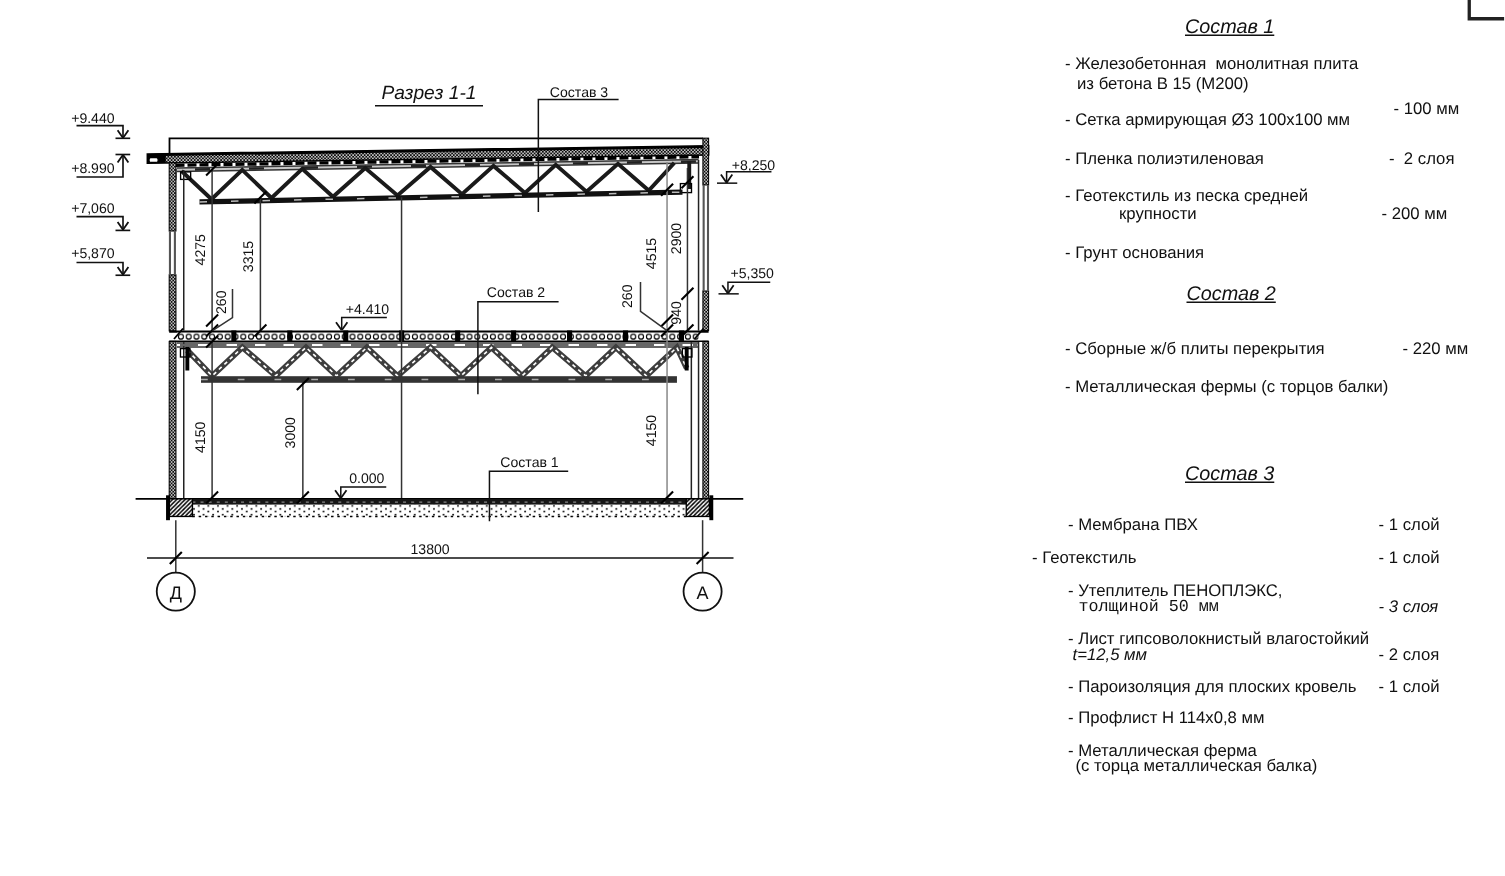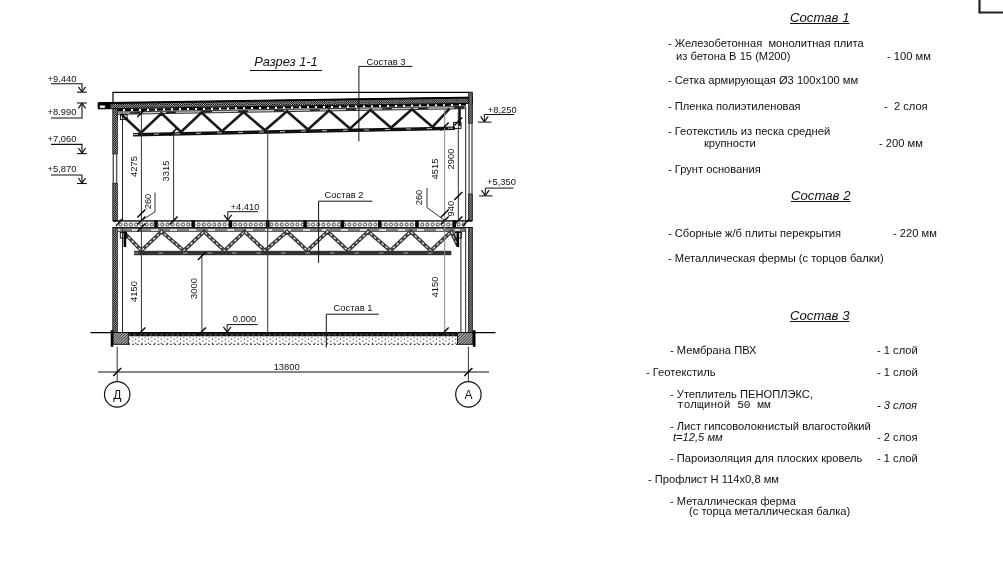--- a/index.html
+++ b/index.html
@@ -1,19 +1,19 @@
 <!DOCTYPE html>
 <html><head>
 <meta charset="utf-8">
 <style>
 html,body{margin:0;padding:0;background:#fff;}
 #page{position:relative;width:1003px;height:584px;background:#fff;font-family:"Liberation Sans",sans-serif;overflow:hidden;}
 .t{position:absolute;white-space:nowrap;color:#1a1a1a;}
 .hd{font-size:13.2px;font-style:italic;text-decoration:underline;color:#111;}
-.li{font-size:11.15px;color:#111;}
+.li{font-size:11.15px;color:#111;margin-left:42px;}
 </style>
 </head>
 <body>
 <div id="page">
 
 <svg width="1003" height="584" viewBox="0 0 1003 584" style="position:absolute;left:0;top:0;" xmlns="http://www.w3.org/2000/svg">
 <defs>
 
 <pattern id="xh" width="2.2" height="2.2" patternUnits="userSpaceOnUse">
 <rect width="2.2" height="2.2" fill="#0d0d0d"></rect>
@@ -316,21 +316,21 @@
 <text x="468.4" y="399" font-size="12" fill="#111" text-anchor="middle">А</text>
 </g>
 
 <path d="M979.5,0 L979.5,12.5 L1003,12.5" fill="none" stroke="#222" stroke-width="2.2"></path>
 </svg>
 
 <div class="t hd" style="left:790px;top:9.5px;">Состав 1</div>
 
 <div class="t li" style="left:668px;top:37px;">- Железобетонная&nbsp; монолитная плита</div>
 <div class="t li" style="left:676px;top:49.8px;">из бетона В 15 (М200)</div>
-<div class="t li" style="left:887px;top:50px;text-align:right;">- 100 мм</div>
+<div class="t li" style="left:887px;top:67px;text-align:right;">- 100 мм</div>
 <div class="t li" style="left:668px;top:74px;">- Сетка армирующая Ø3 100х100 мм</div>
 <div class="t li" style="left:668px;top:99.6px;">- Пленка полиэтиленовая</div>
 <div class="t li" style="left:884px;top:99.6px;">-&nbsp; 2 слоя</div>
 <div class="t li" style="left:668px;top:125.3px;">- Геотекстиль из песка средней</div>
 <div class="t li" style="left:704px;top:137.1px;">крупности</div>
 <div class="t li" style="left:879px;top:137.1px;">- 200 мм</div>
 <div class="t li" style="left:668px;top:162.8px;">- Грунт основания</div>
 
 <div class="t hd" style="left:791px;top:188px;">Состав 2</div>
 
@@ -345,16 +345,16 @@
 <div class="t li" style="left:646px;top:365.5px;">- Геотекстиль</div>
 <div class="t li" style="left:877px;top:365.5px;">- 1 слой</div>
 <div class="t li" style="left:670px;top:387.9px;">- Утеплитель ПЕНОПЛЭКС,</div>
 <div class="t li" style="left:677px;top:399.3px;font-family:Liberation Mono, monospace;">толщиной 50 мм</div>
 <div class="t li" style="left:877px;top:399.3px;font-style:italic;">- 3 слоя</div>
 <div class="t li" style="left:670px;top:420.2px;">- Лист гипсоволокнистый влагостойкий</div>
 <div class="t li" style="left:673px;top:430.6px;font-style:italic;">t=12,5 мм</div>
 <div class="t li" style="left:877px;top:430.6px;">- 2 слоя</div>
 <div class="t li" style="left:670px;top:451.9px;">- Пароизоляция для плоских кровель</div>
 <div class="t li" style="left:877px;top:451.9px;">- 1 слой</div>
-<div class="t li" style="left:648px;top:472.8px;">- Профлист Н 114х0,8 мм</div>
+<div class="t li" style="left:670px;top:472.8px;">- Профлист Н 114х0,8 мм</div>
 <div class="t li" style="left:670px;top:494.6px;">- Металлическая ферма</div>
-<div class="t li" style="left:689px;top:505.1px;">(с торца металлическая балка)</div>
+<div class="t li" style="left:675px;top:505.1px;">(с торца металлическая балка)</div>
 </div>
 
 </body></html>

